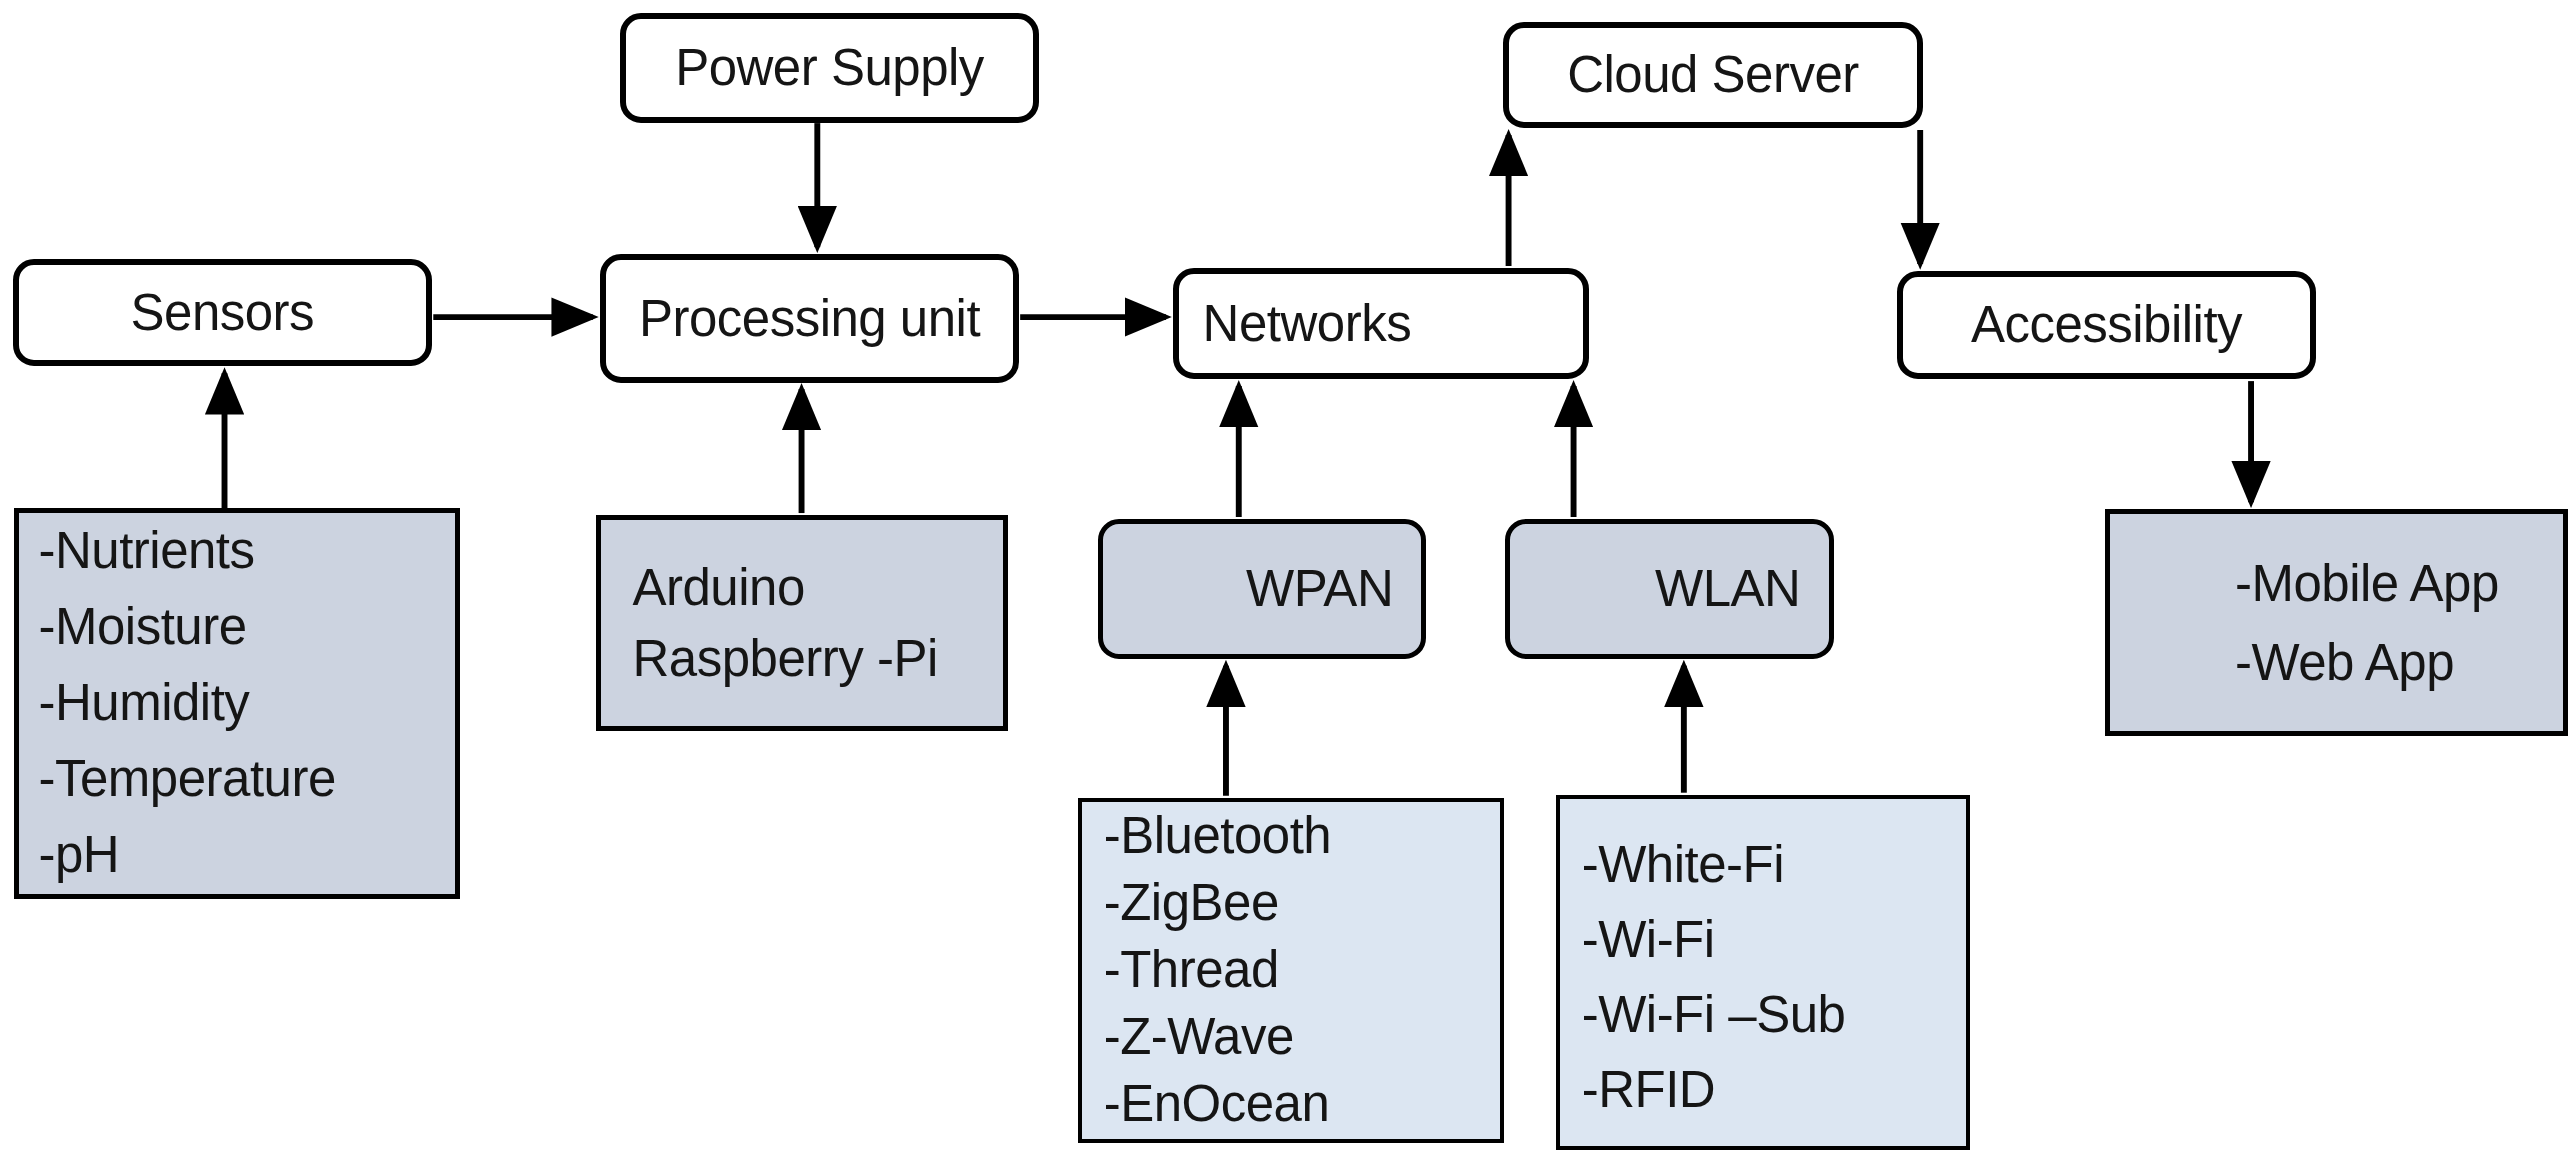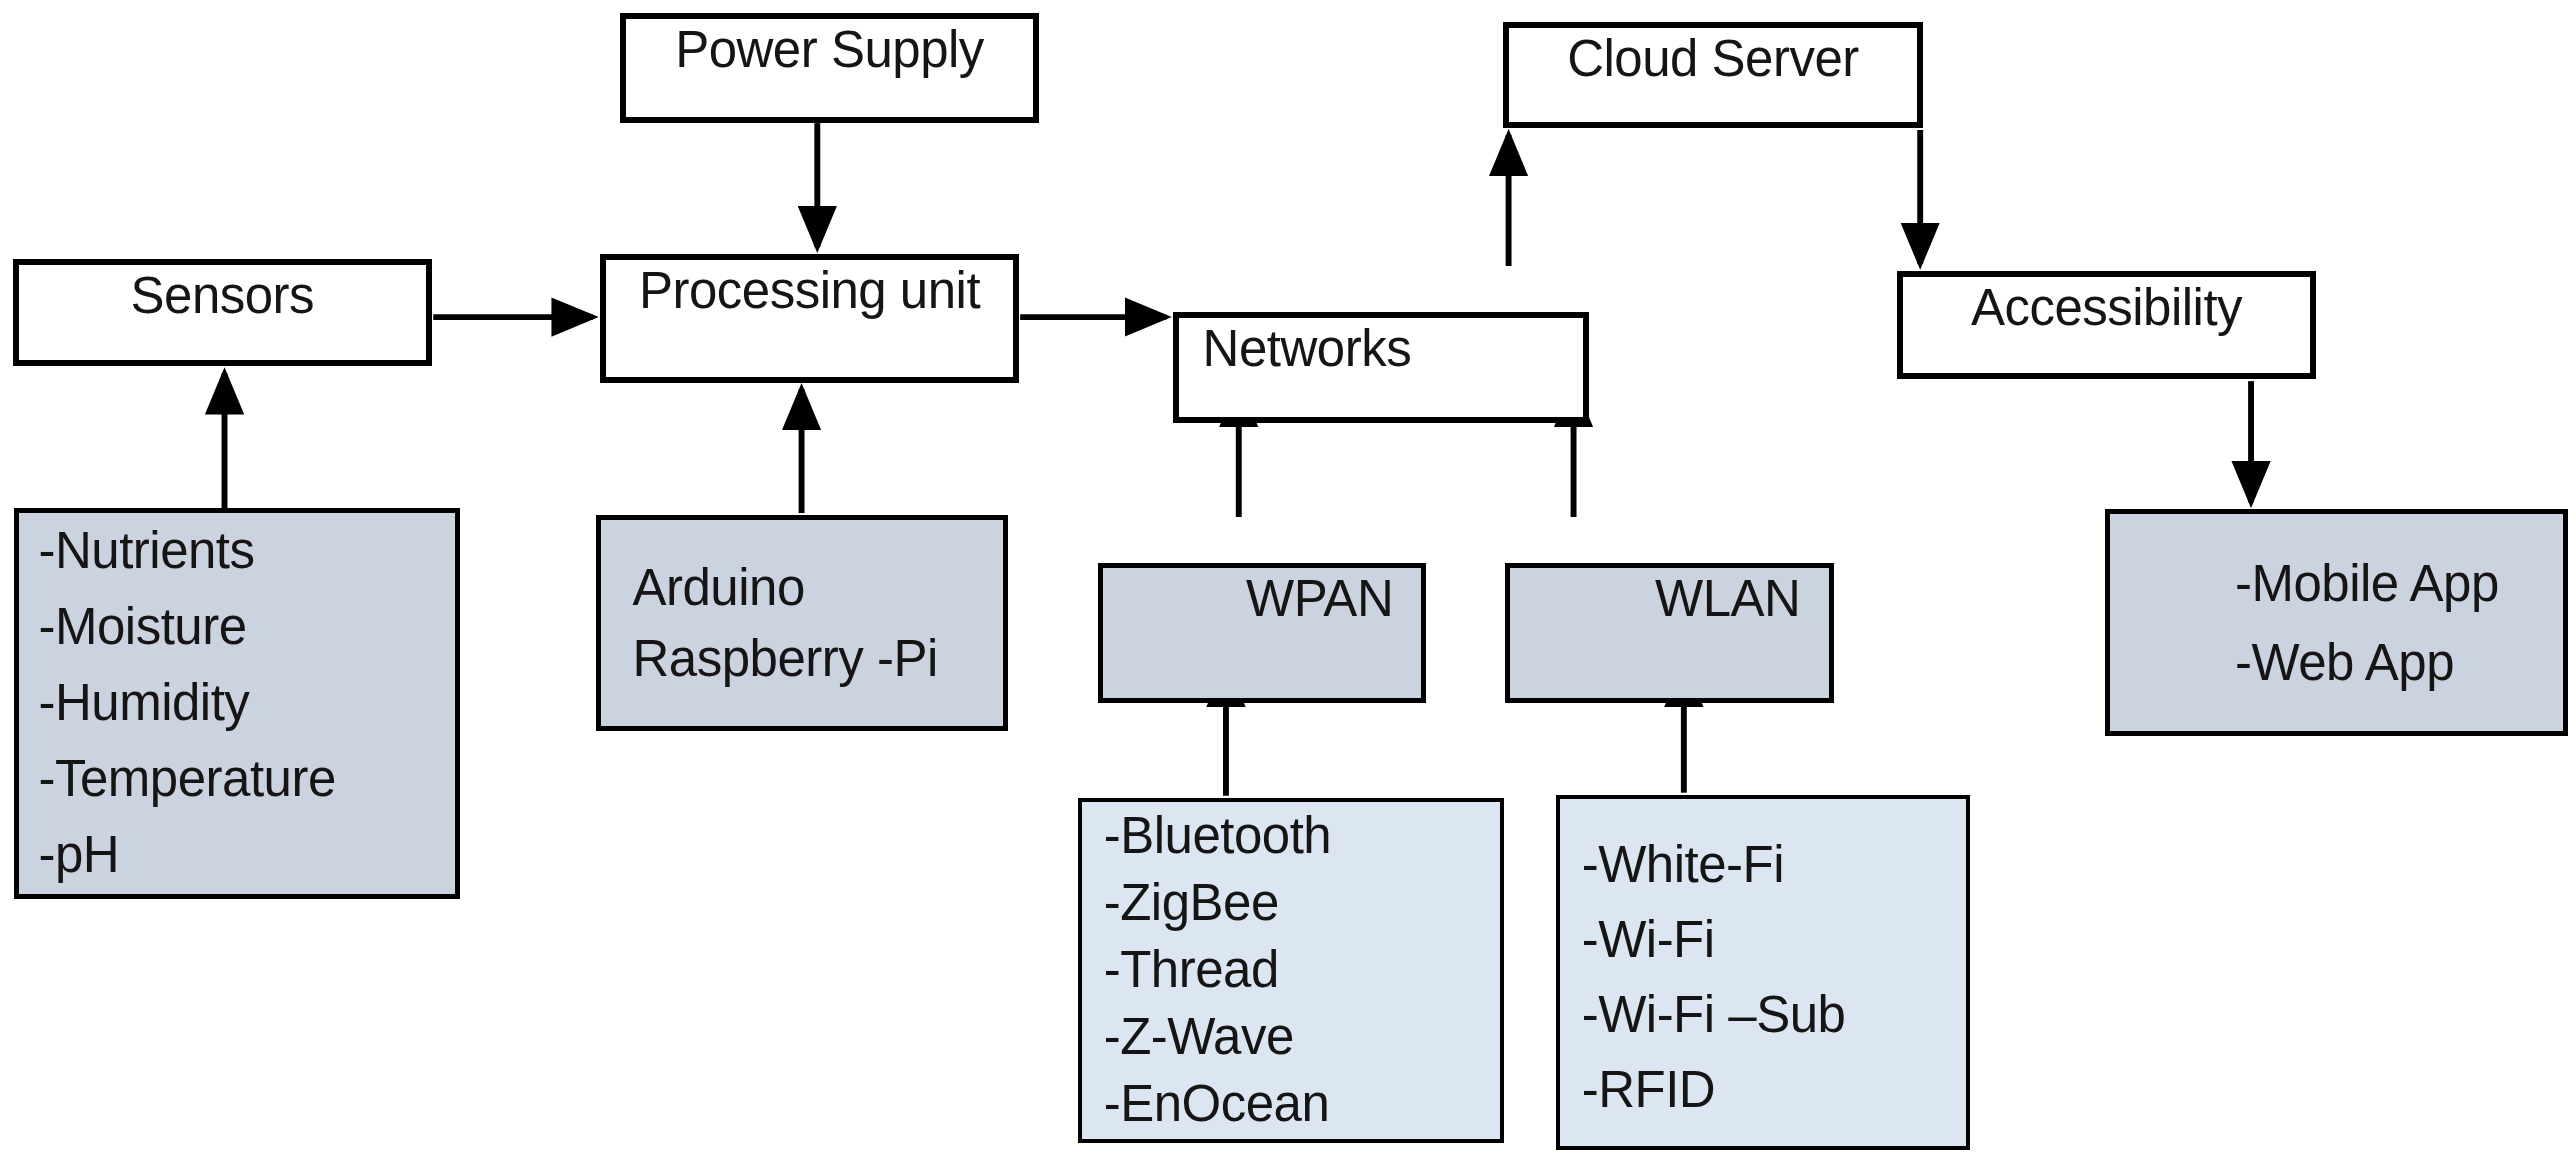--- a/index.html
+++ b/index.html
@@ -16,22 +16,22 @@
   svg.connectors line{stroke:var(--line,#000000);stroke-width:6;}
   svg.connectors .ah{fill:var(--line,#000000);}
   .box{
     position:absolute;box-sizing:border-box;
     border-style:solid;border-color:var(--box-border,#000000);
     display:flex;font-size:51px;line-height:1.2;
   }
   .white{background:var(--white-fill,#ffffff);border-width:6.9px;}
   .gray {background:var(--gray-fill,#ccd3e0);border-width:5.9px;}
   .blue {background:var(--blue-fill,#dce6f2);border-width:4.9px;}
-  .hdr{align-items:flex-start;justify-content:center;}
-  .hdr.left{justify-content:flex-start;margin-top:44px;}
+  .hdr{align-items:center;justify-content:center;border-radius:21px;}
+  .hdr.left{justify-content:flex-start;}
   .list{flex-direction:column;}
   .list .tline{white-space:pre;}
   .vcenter{justify-content:center;}
 </style>
 </head>
 <body>
 
 <div class="canvas">
 
   <svg class="connectors" viewBox="0 0 2616 1179" xmlns="http://www.w3.org/2000/svg">

